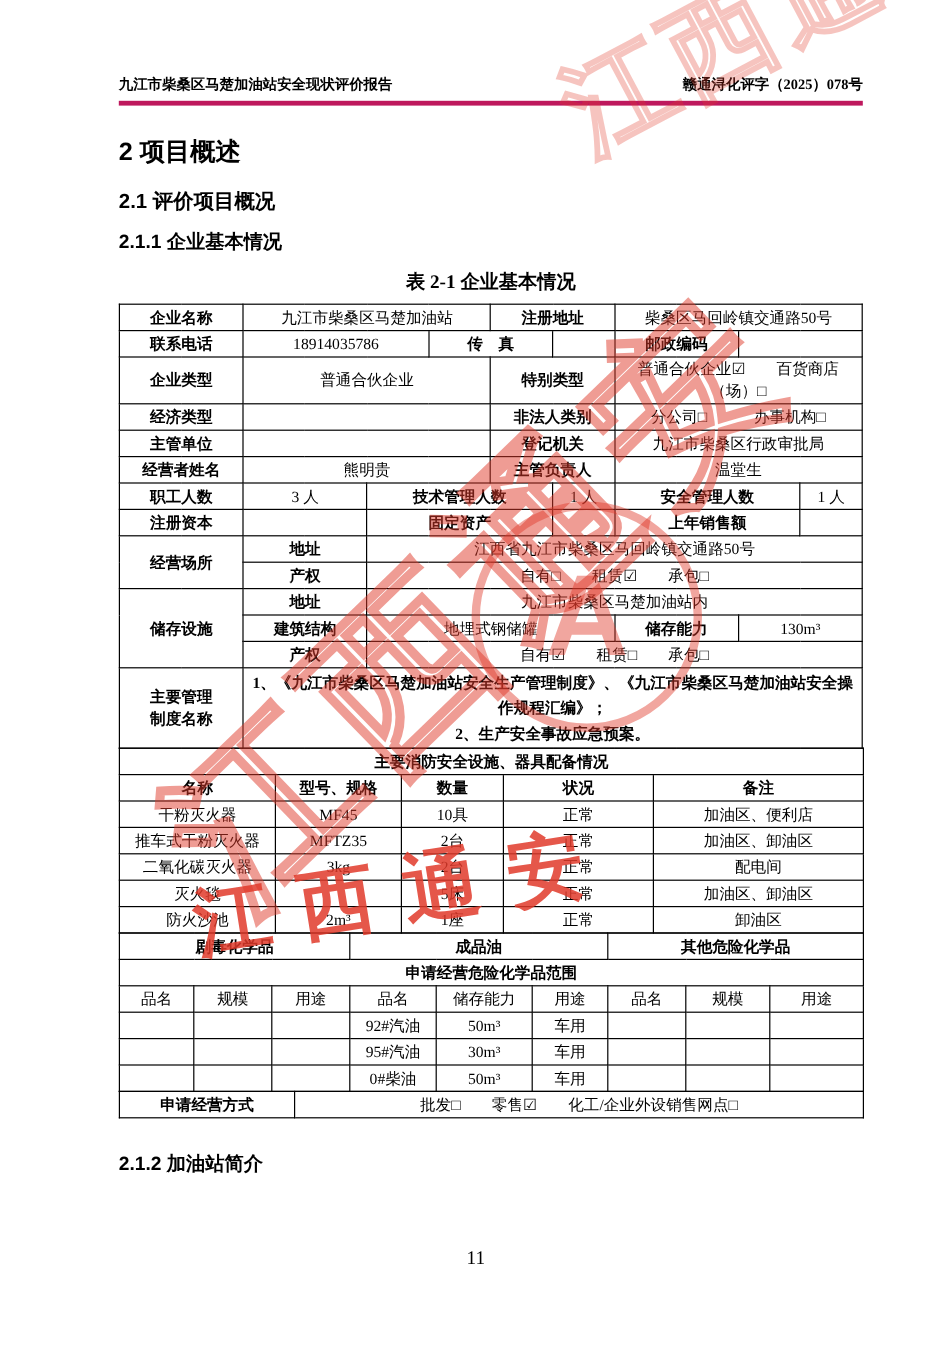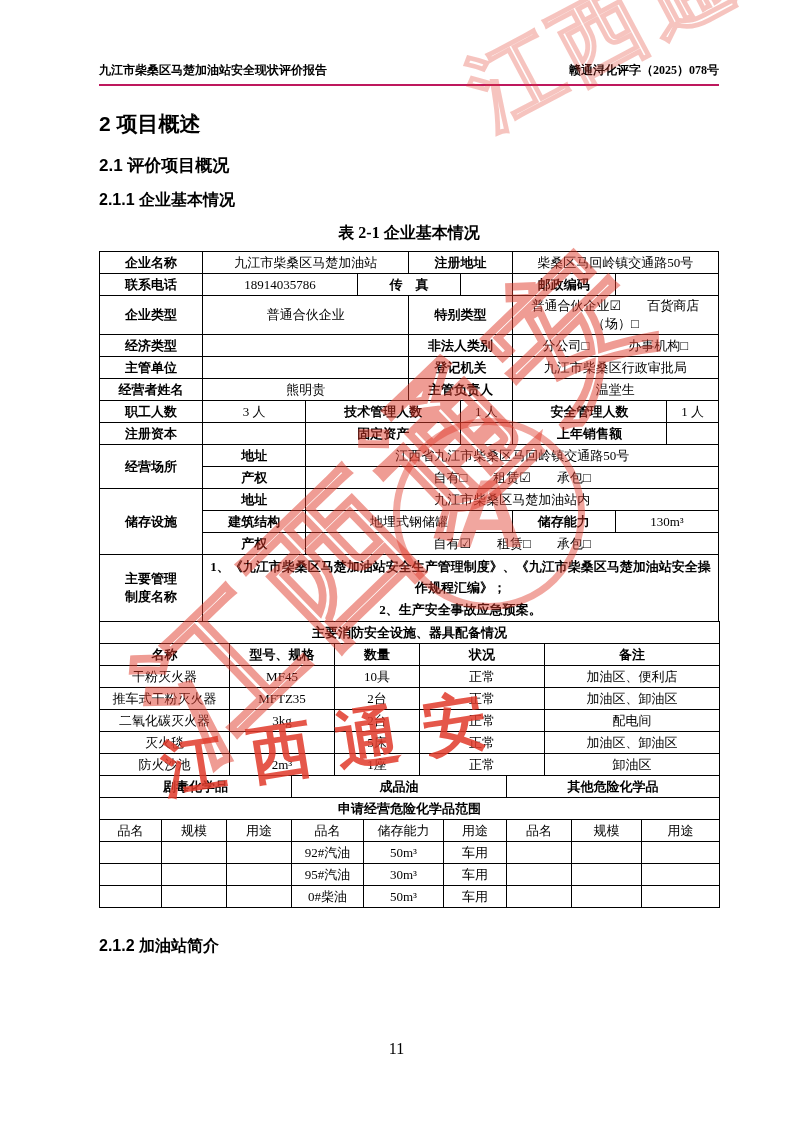--- a/index.html
+++ b/index.html
@@ -7,21 +7,21 @@
   body {
     position:relative; background:#ffffff; color:#000;
     font-family:"Liberation Serif","DejaVu Serif",serif;
     overflow:hidden;
   }
   .page { position:absolute; left:99px; top:62px; width:620px; }
 
   .doc-header {
     display:flex; justify-content:space-between; align-items:flex-end;
     font-size:12px; font-weight:bold; padding-bottom:5px;
-    border-bottom:2px solid #be185d;
+    border-bottom:4px solid #be185d;
   }
 
   .h-chapter { margin-top:24px; font-size:21px; font-weight:bold;
     font-family:"Liberation Sans","DejaVu Sans",sans-serif; }
   .h-section { margin-top:16px; font-size:17px; font-weight:bold;
     font-family:"Liberation Sans","DejaVu Sans",sans-serif; }
   .h-subsection { margin-top:13px; font-size:16px; font-weight:bold;
     font-family:"Liberation Sans","DejaVu Sans",sans-serif; }
   .tbl-caption { margin:12px 0 7px 0; text-align:center; font-size:16px; font-weight:bold; }
 
@@ -314,20 +314,32 @@
       <td>0#柴油</td>
       <td>50m³</td>
       <td>车用</td>
       <td></td>
       <td></td>
       <td></td>
     </tr>
   </tbody>
     </table>
 
+  <table class="doc-table">
+    <colgroup>
+        <col style="width:146px">
+        <col style="width:474px">
+      </colgroup>
+    <tbody>
+        <tr>
+      <td class="lbl">申请经营方式</td>
+      <td>批发□　　零售☑　　化工/企业外设销售网点□</td>
+    </tr>
+  </tbody>
+    </table>
 
   <div class="h-subsection" style="margin-top:28px;">2.1.2 加油站简介</div>
 
 
 </div>
 
 <div class="page-number">11</div>
 
 <div class="watermark">
   <div class="wm-corner">江西通安</div>

